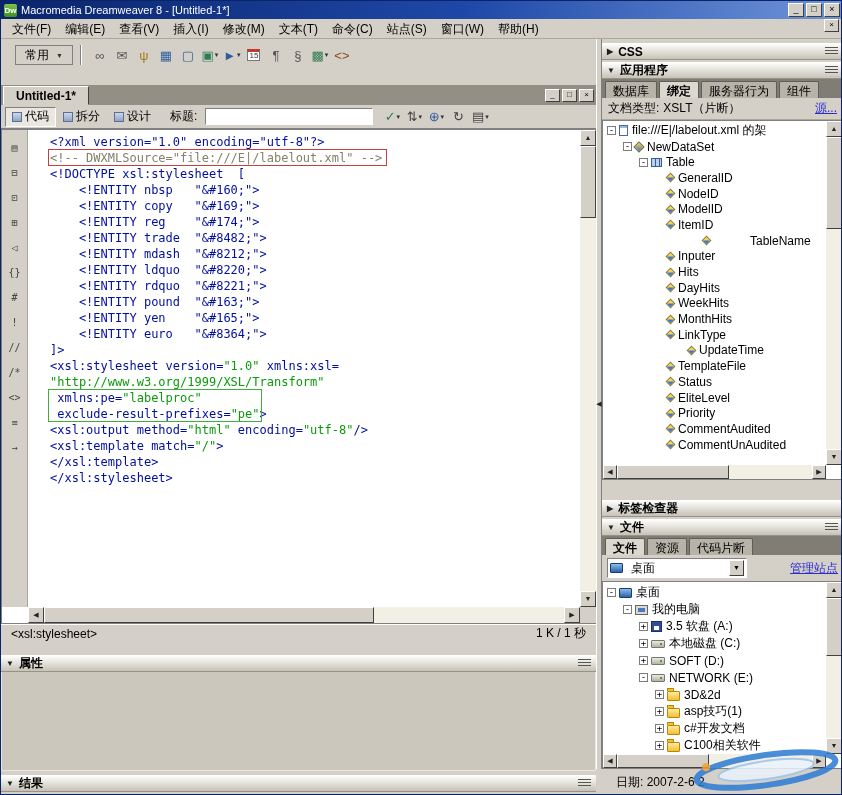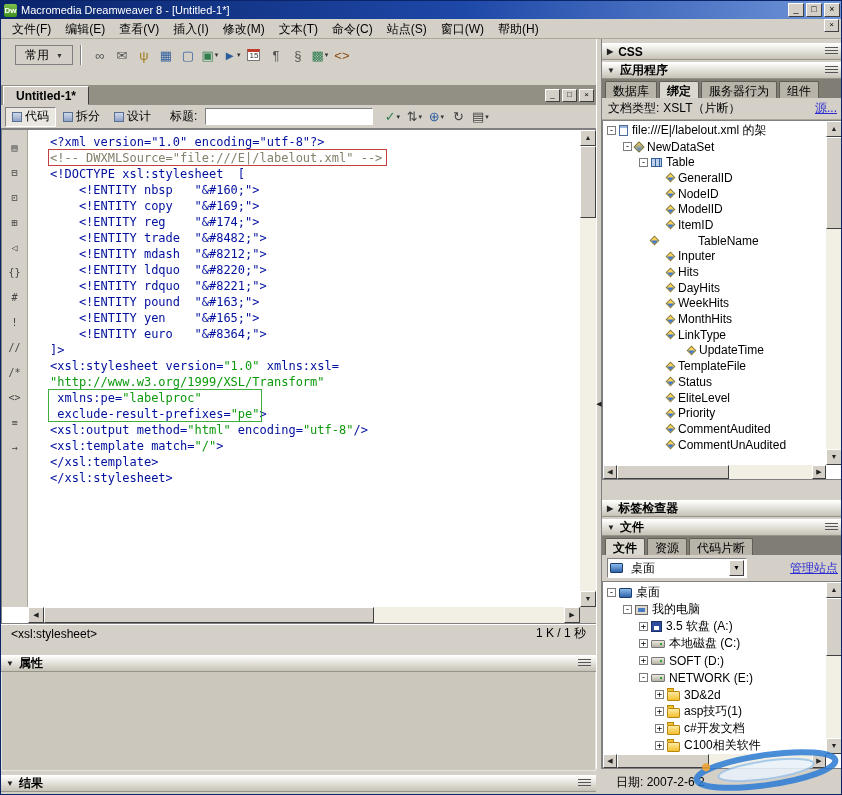--- a/index.html
+++ b/index.html
@@ -373,21 +373,21 @@
           <div class="trow" style="padding-left: 52px;">
             <span class="tsp"></span>
             <span class="ticon i-field"></span>
             <span class="tlabel">ModelID</span>
           </div>
           <div class="trow" style="padding-left: 52px;">
             <span class="tsp"></span>
             <span class="ticon i-field"></span>
             <span class="tlabel">ItemID</span>
           </div>
-          <div class="trow" style=" gap: 36px;">
+          <div class="trow" style="padding-left: 52px; gap: 36px;">
             <span class="tsp"></span>
             <span class="ticon i-field"></span>
             <span class="tlabel">TableName</span>
           </div>
           <div class="trow" style="padding-left: 52px;">
             <span class="tsp"></span>
             <span class="ticon i-field"></span>
             <span class="tlabel">Inputer</span>
           </div>
           <div class="trow" style="padding-left: 52px;">

